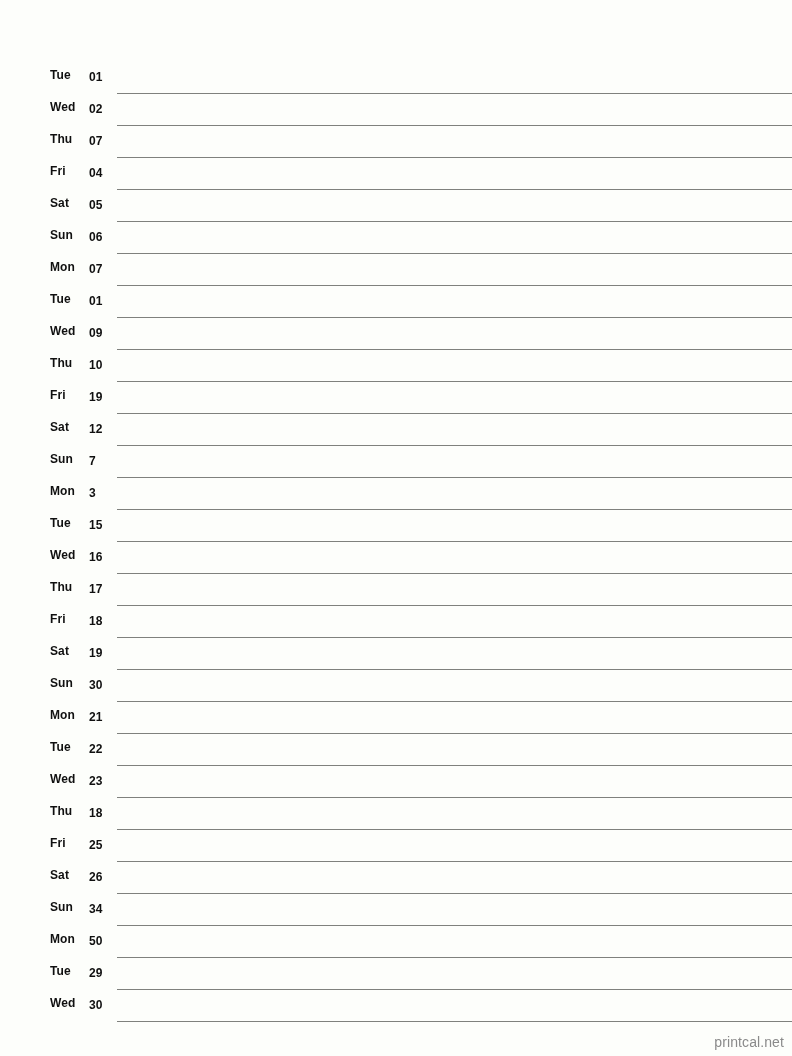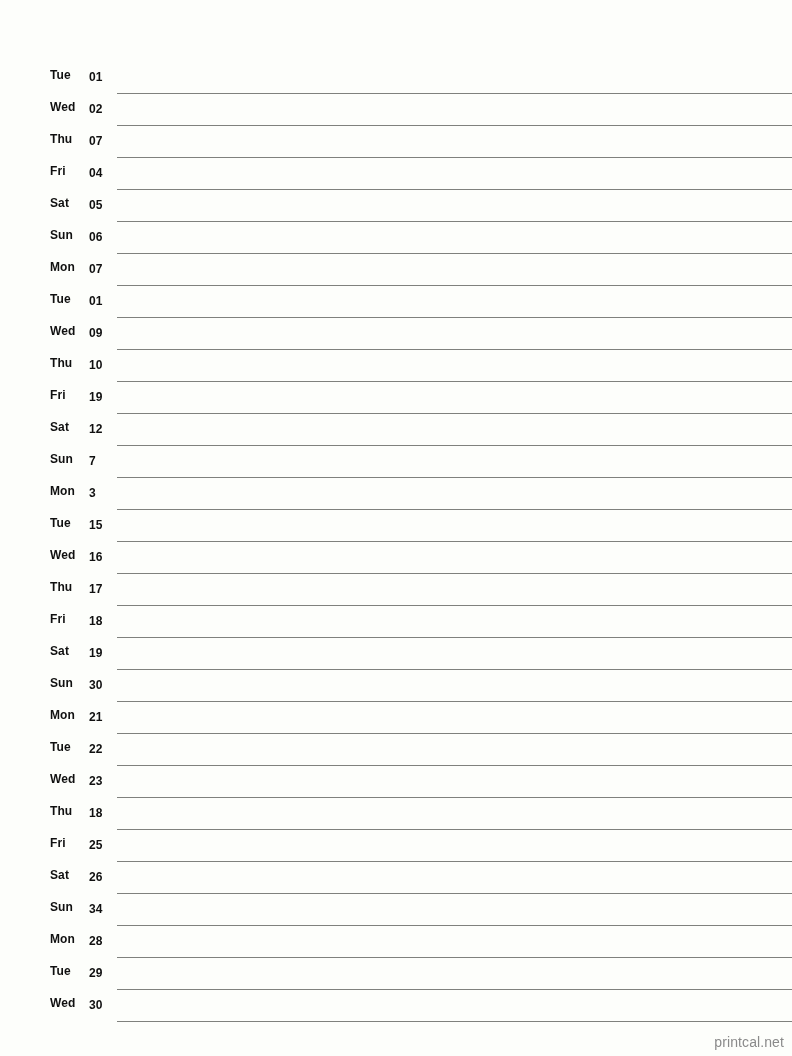--- a/index.html
+++ b/index.html
@@ -213,21 +213,21 @@
         <span class="daynum">26</span>
         <div class="writeline"></div>
       </div>
       <div class="row">
         <span class="dayname">Sun</span>
         <span class="daynum">34</span>
         <div class="writeline"></div>
       </div>
       <div class="row">
         <span class="dayname">Mon</span>
-        <span class="daynum">28</span>
+        <span class="daynum">50</span>
         <div class="writeline"></div>
       </div>
       <div class="row">
         <span class="dayname">Tue</span>
         <span class="daynum">29</span>
         <div class="writeline"></div>
       </div>
       <div class="row">
         <span class="dayname">Wed</span>
         <span class="daynum">30</span>

